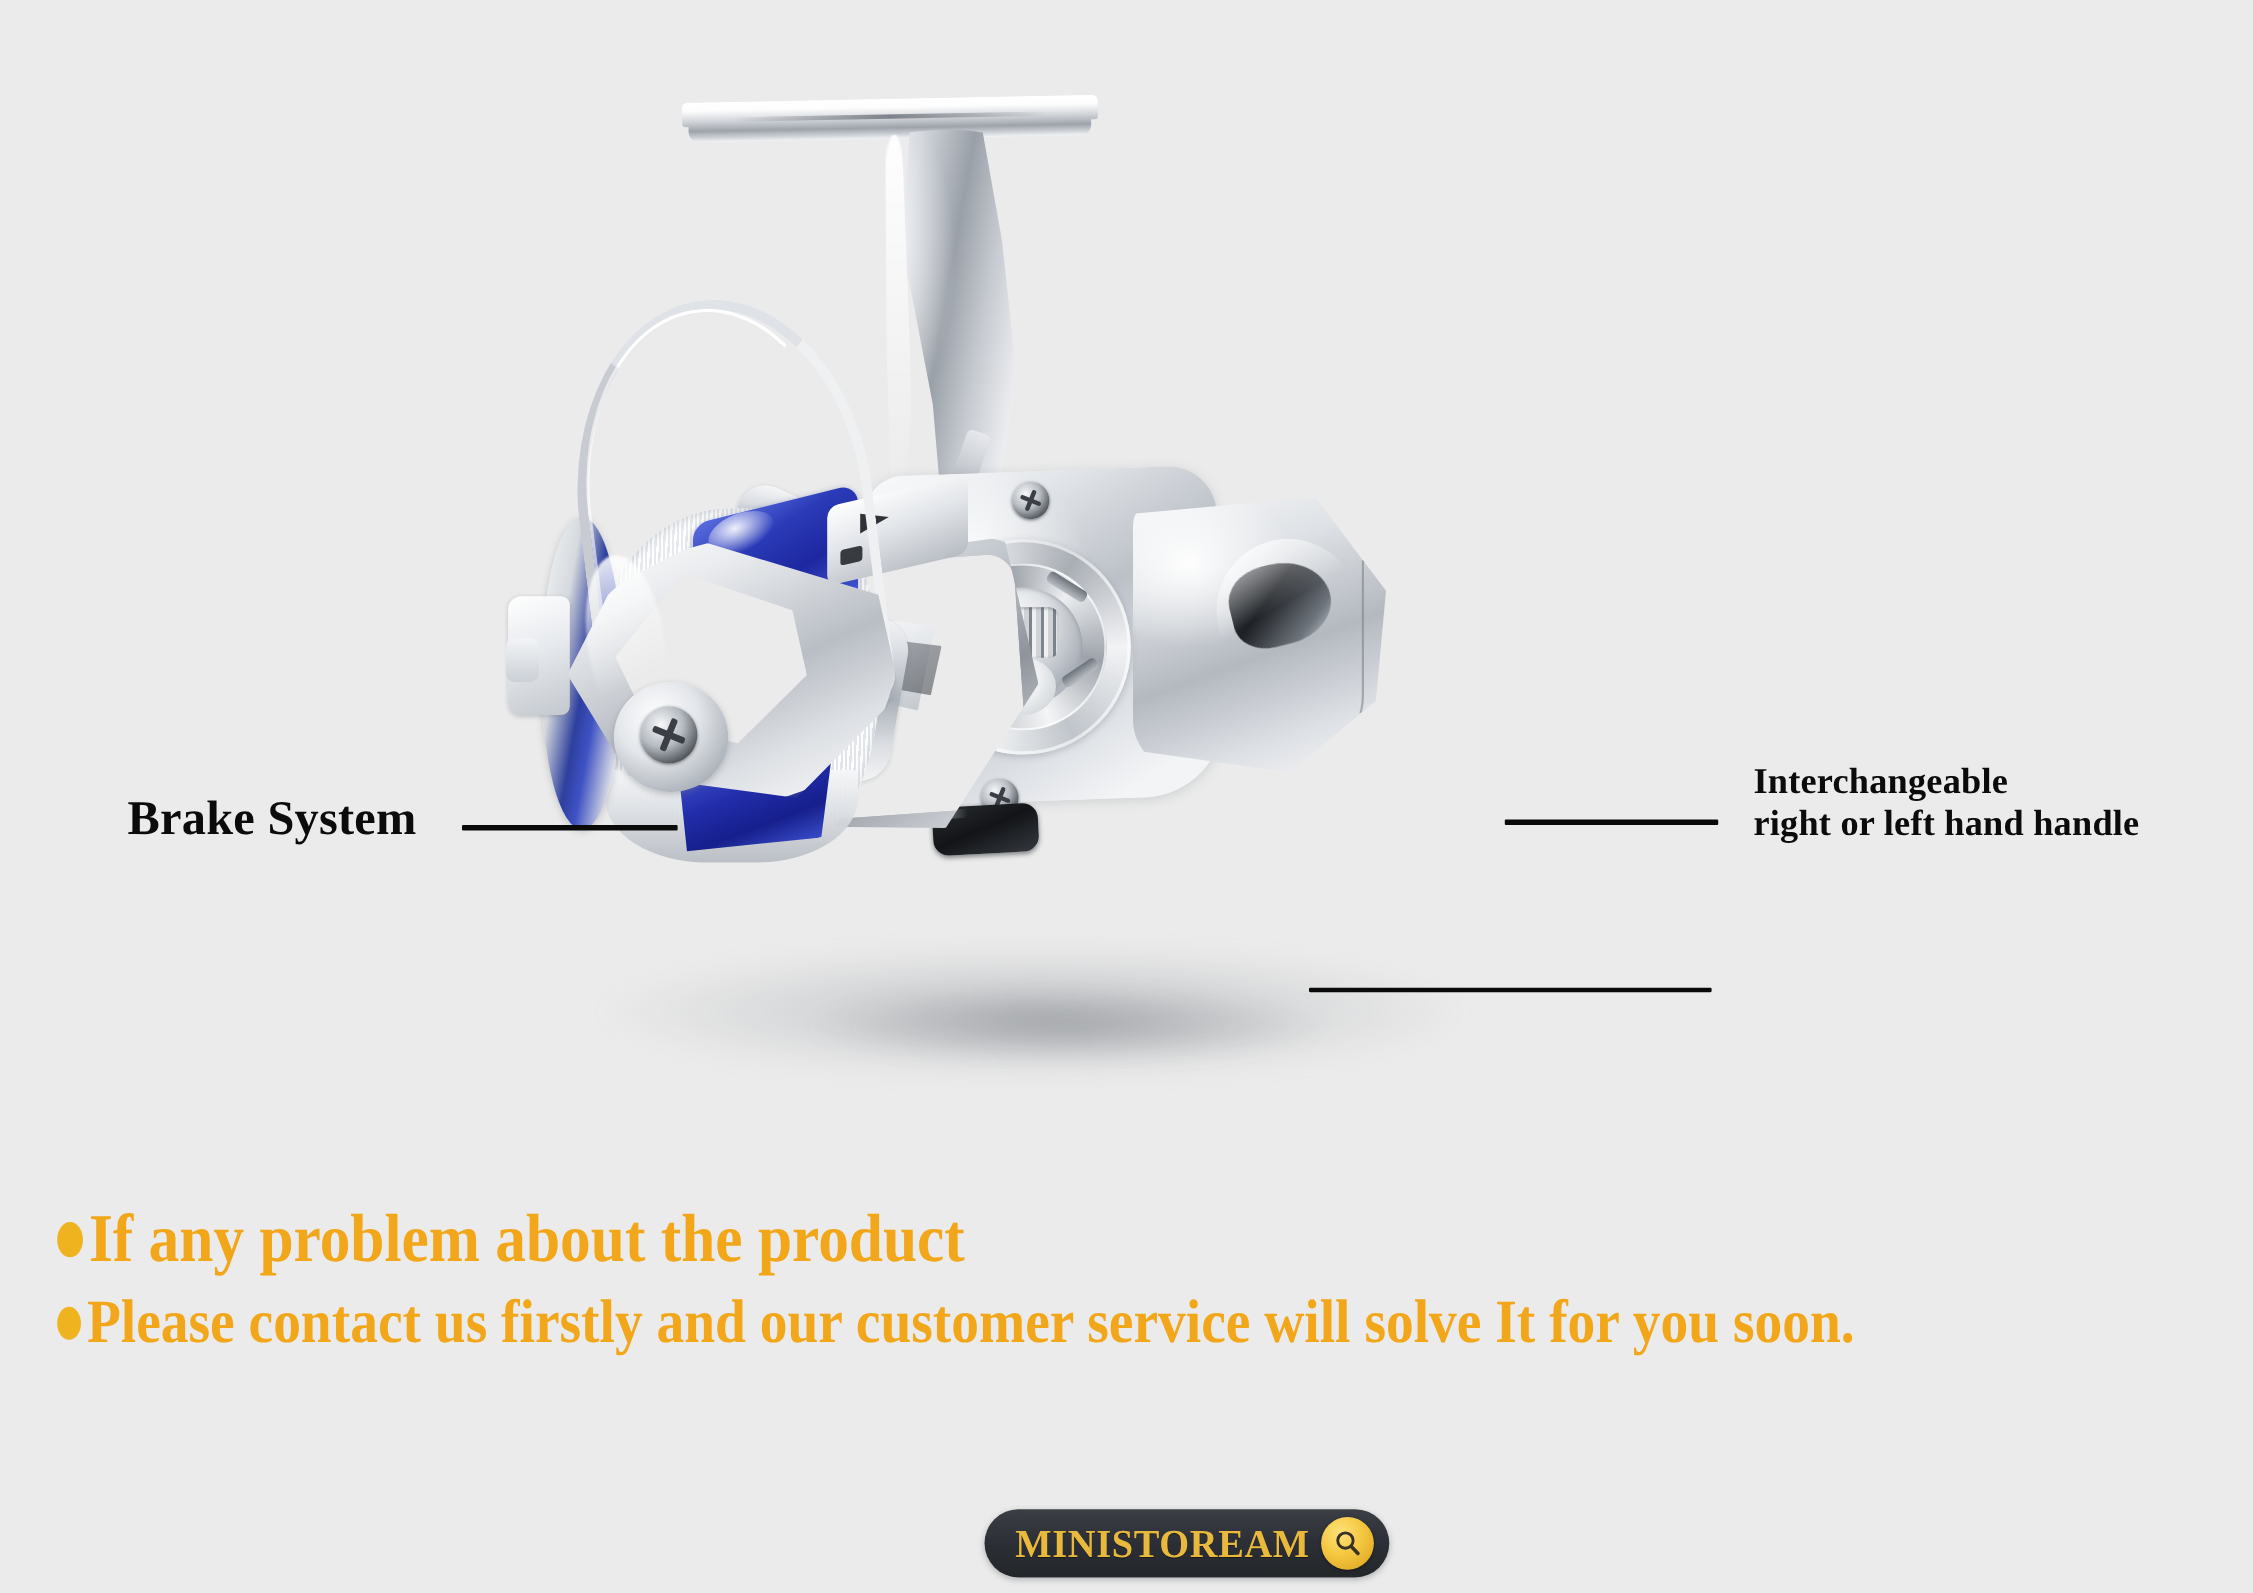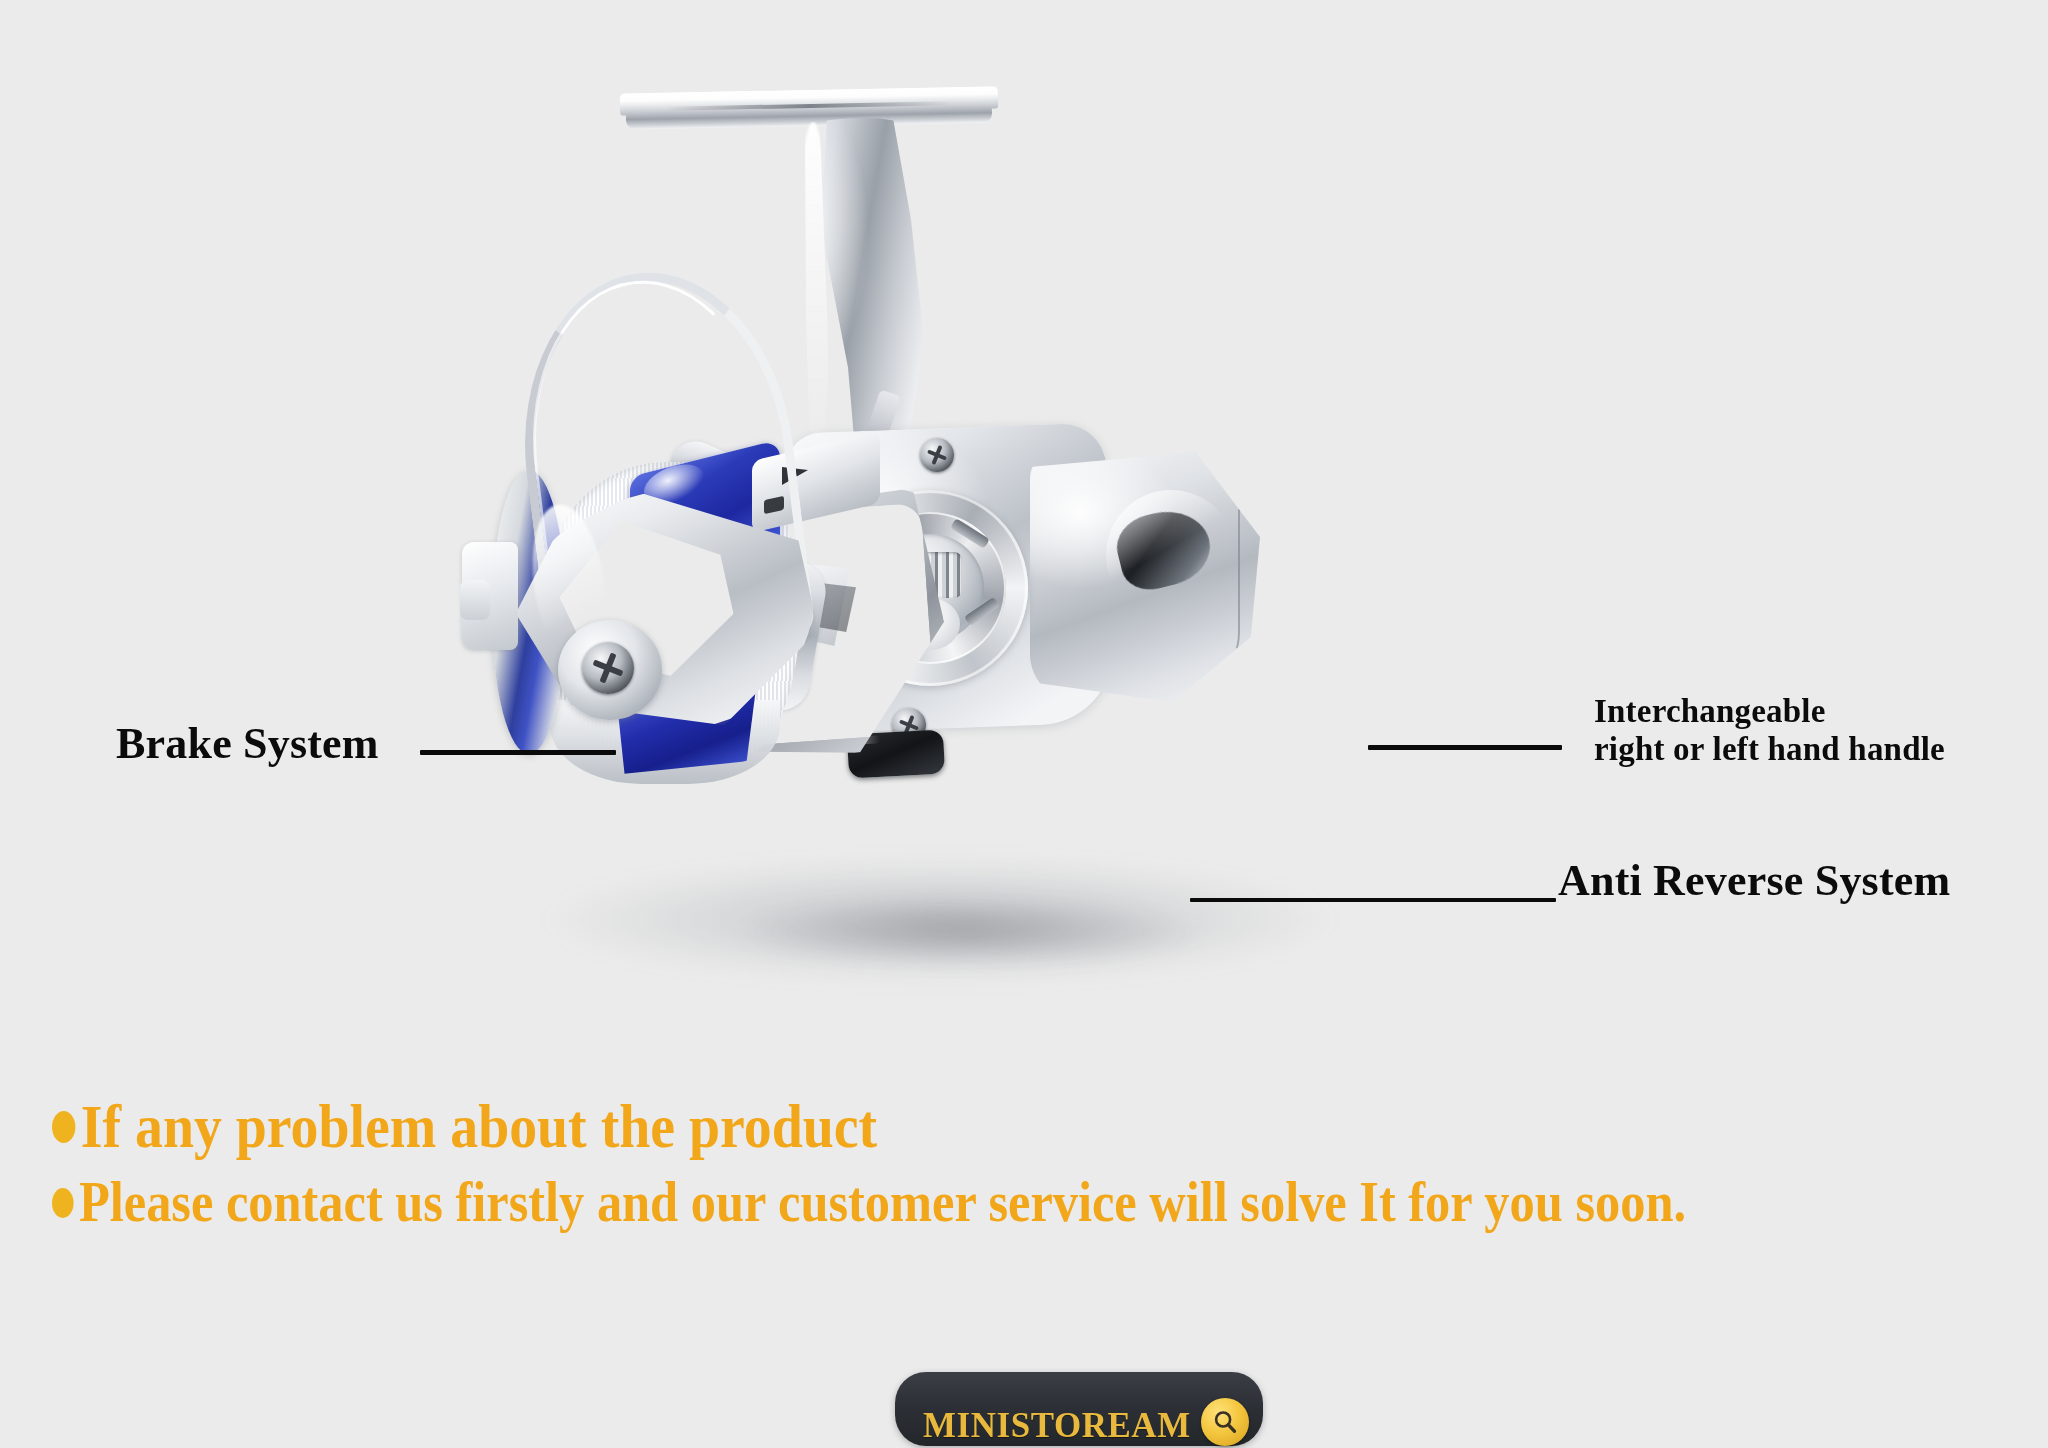--- a/index.html
+++ b/index.html
@@ -329,24 +329,24 @@
   }
   .promo-line.l1{font-size:62px;}
   .promo-line.l2{font-size:56px;margin-top:10px;}
   .promo-bullet{
     width:26px;height:32px;border-radius:50%;background:#efb31f;flex:none;display:inline-block;
   }
   .promo-line.l2 .promo-bullet{width:24px;height:30px;}
 
   
   .logo-badge{
-    position:absolute;left:895px;top:1372px;width:368px;height:74px;border-radius:31px;
+    position:absolute;left:895px;top:1372px;width:368px;height:62px;border-radius:31px;
     background:linear-gradient(180deg,#3b3f45 0%,#2c3036 48%,#232629 100%);
     box-shadow:0 2px 6px rgba(60,64,70,.35);
-    display:flex;align-items:flex-end;padding:0 14px 0 28px;box-sizing:border-box;
+    display:flex;align-items:center;padding:0 14px 0 28px;box-sizing:border-box;
   }
   .logo-text{
     color:#e8b93c;font-weight:700;font-size:36px;letter-spacing:.6px;flex:1;
     font-family:"Liberation Serif",serif;
     text-shadow:0 1px 0 rgba(0,0,0,.4);
     transform:scaleX(.97);transform-origin:left center;
   }
   .logo-circle{
     width:48px;height:48px;border-radius:50%;flex:none;
     background:radial-gradient(circle at 36% 30%,#ffe27a 0%,#f4c63f 46%,#d79f1c 100%);
@@ -424,21 +424,20 @@
 
   <div class="callout-label" id="label-brake">Brake System</div>
   <div class="leader" id="leader-brake"></div>
 
   <div class="callout-label" id="label-inter">
     <div>Interchangeable</div>
     <div>right or left hand handle</div>
   </div>
   <div class="leader" id="leader-inter"></div>
 
-  <div class="callout-label" id="label-anti">Anti Reverse System</div>
   <div class="leader" id="leader-anti"></div>
 
   <div class="promo">
     <div class="promo-line l1">
       <span class="promo-bullet"></span>
       <span>If any problem about the product</span>
     </div>
     <div class="promo-line l2">
       <span class="promo-bullet"></span>
       <span>Please contact us firstly and our customer service will solve It for you soon.</span>

